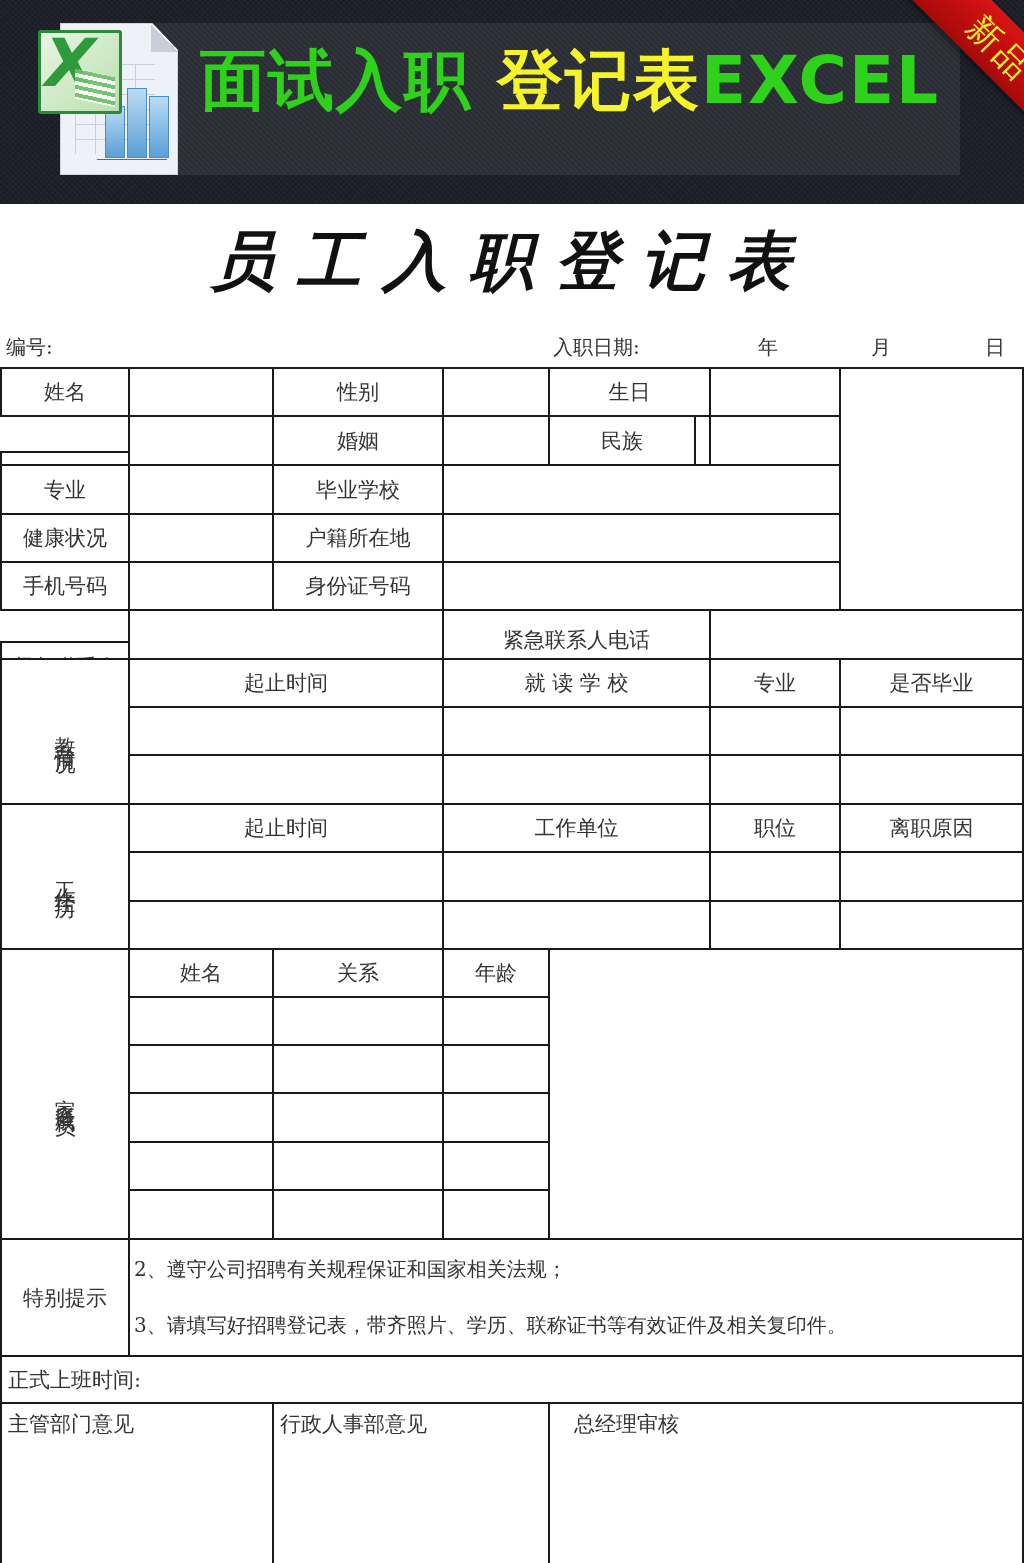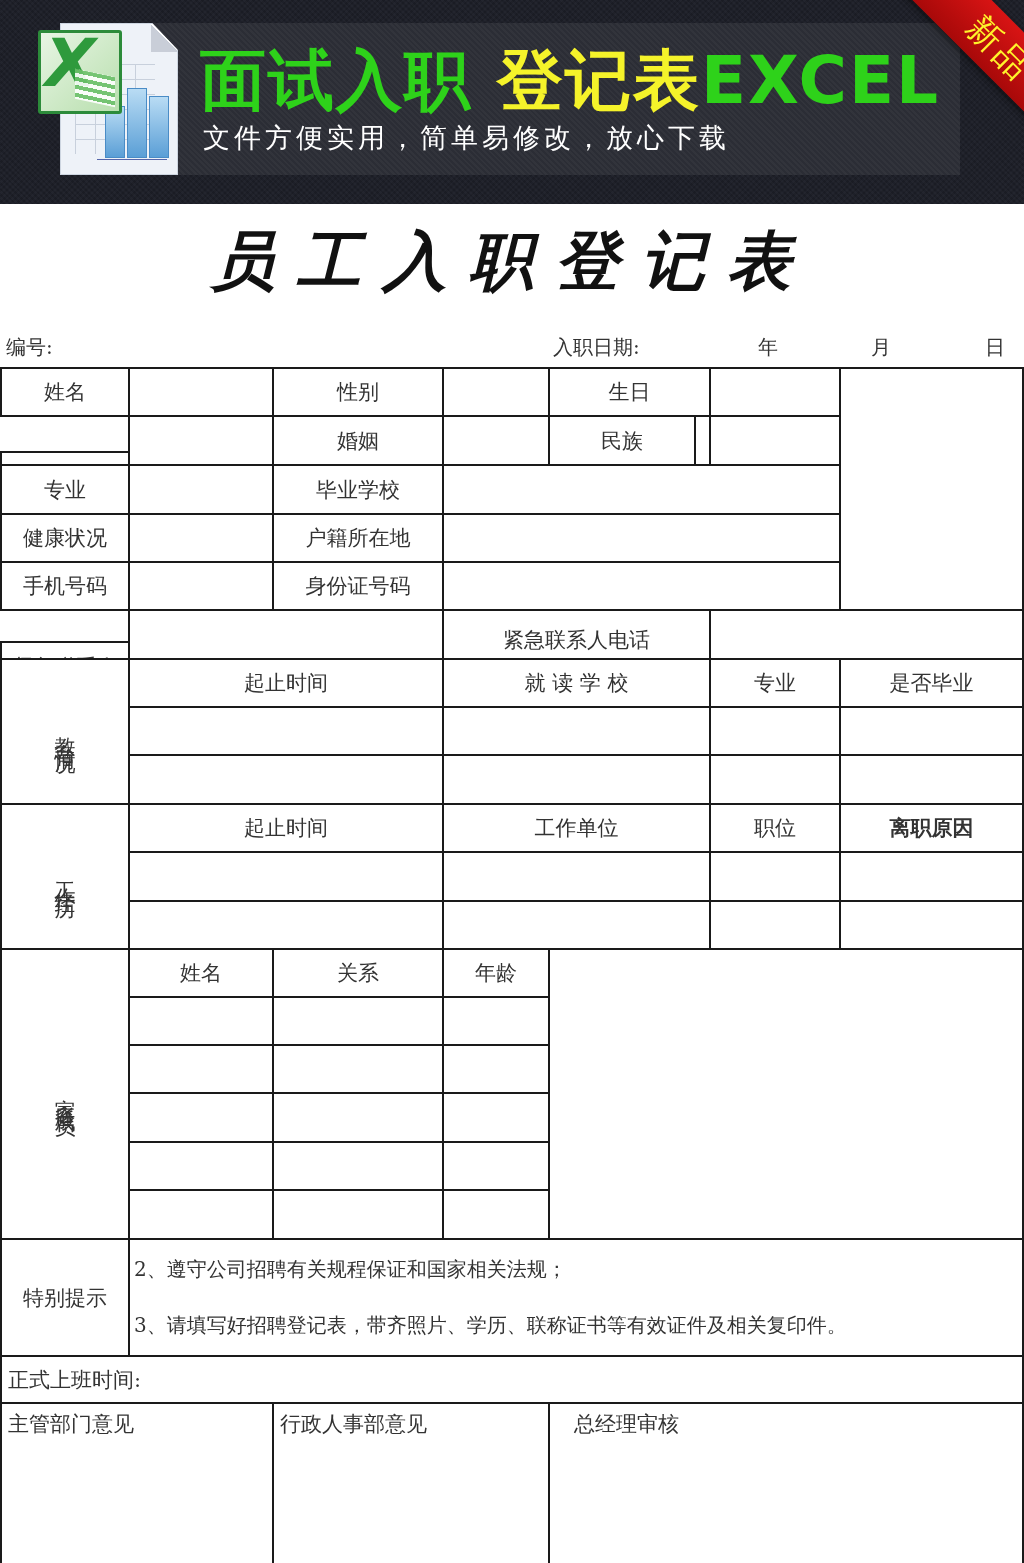--- a/index.html
+++ b/index.html
@@ -70,21 +70,20 @@
     <div class="baseline"></div>
   </div>
   <div class="xl-badge">
     <span class="x">X</span>
     <div class="sheet"></div>
   </div>
   <div class="banner-title">
     <span class="green">面试入职</span>
     <span class="yellow">登记表</span><span class="green">EXCEL</span>
   </div>
-  <div class="banner-sub">文件方便实用，简单易修改，放心下载</div>
   <div class="ribbon">
     <span>新品</span>
   </div>
 </div>
 
 <div class="doc-title">员工入职登记表</div>
 
 <div class="meta-row" style="left:6px;">编号:</div>
 <div class="meta-row" style="left:553px;">入职日期:</div>
 <div class="meta-row" style="left:758px;">年</div>
@@ -141,21 +140,21 @@
 <div class="cell" style="left:442px;top:754px;width:269px;height:51px;"></div>
 <div class="cell" style="left:709px;top:754px;width:132px;height:51px;"></div>
 <div class="cell" style="left:839px;top:754px;width:185px;height:51px;"></div>
 
 <div class="cell" style="left:0;top:803px;width:130px;height:147px;">
   <span class="vtext">工作经历</span>
 </div>
 <div class="cell" style="left:128px;top:803px;width:316px;height:50px;">起止时间</div>
 <div class="cell" style="left:442px;top:803px;width:269px;height:50px;">工作单位</div>
 <div class="cell" style="left:709px;top:803px;width:132px;height:50px;">职位</div>
-<div class="cell" style="left:839px;top:803px;width:185px;height:50px;font-weight:bold;">离职原因</div>
+<div class="cell" style="left:839px;top:803px;width:185px;height:50px;">离职原因</div>
 <div class="cell" style="left:128px;top:851px;width:316px;height:51px;"></div>
 <div class="cell" style="left:442px;top:851px;width:269px;height:51px;"></div>
 <div class="cell" style="left:709px;top:851px;width:132px;height:51px;"></div>
 <div class="cell" style="left:839px;top:851px;width:185px;height:51px;"></div>
 <div class="cell" style="left:128px;top:900px;width:316px;height:50px;"></div>
 <div class="cell" style="left:442px;top:900px;width:269px;height:50px;"></div>
 <div class="cell" style="left:709px;top:900px;width:132px;height:50px;"></div>
 <div class="cell" style="left:839px;top:900px;width:185px;height:50px;"></div>
 
 <div class="cell" style="left:0;top:948px;width:130px;height:292px;">

